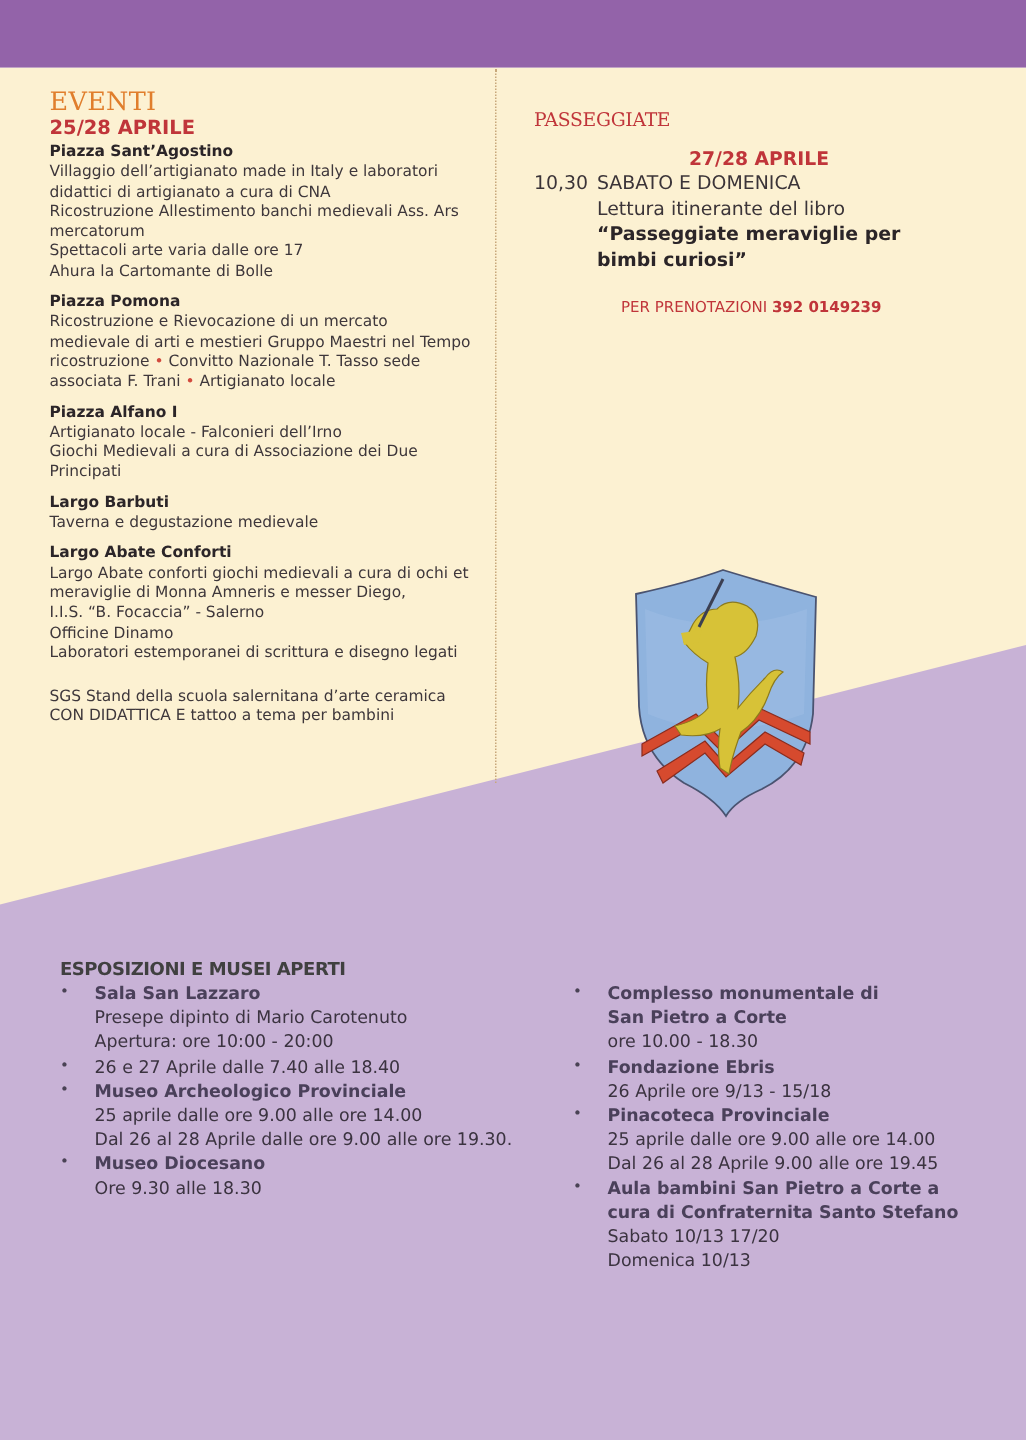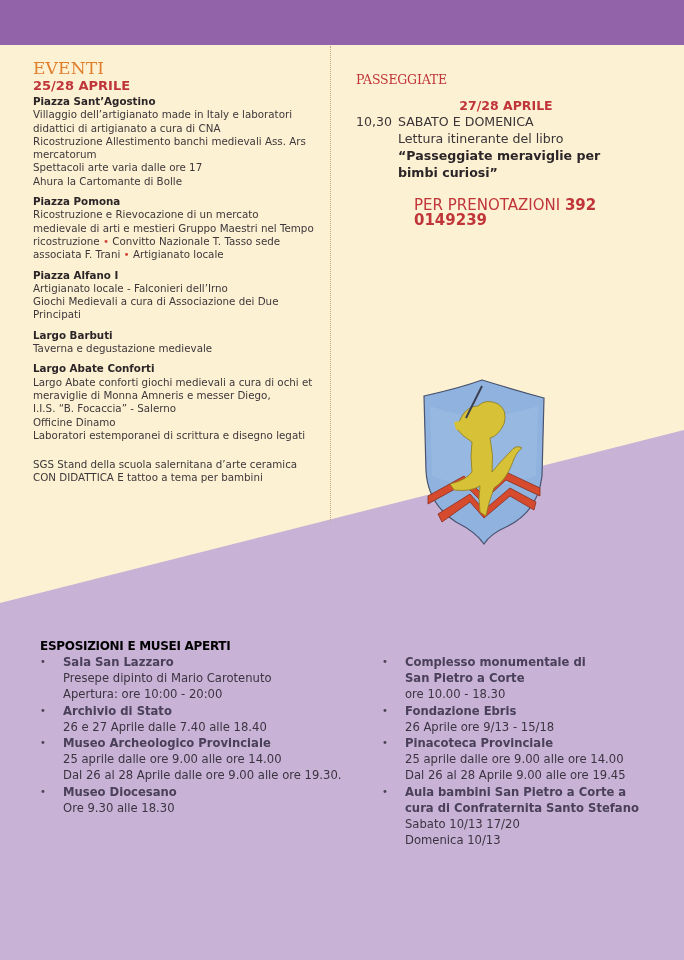--- a/index.html
+++ b/index.html
@@ -23,27 +23,27 @@
     .venue .line { font-weight: normal; color: #3e373b; }
     .venue .line .sep { color: #d24a3d; }
     .sgs { margin-top: 16px; color: #3e373b; }
 
     .passeggiate { position: absolute; left: 356px; top: 72px; width: 300px; }
     .passeggiate .section-title { font-family: "DejaVu Serif", serif; font-weight: normal; font-size: 12.5px; color: #c0353a; line-height: 15px; letter-spacing: -0.2px; }
     .passeggiate .date { margin-top: 11px; font-size: 12.5px; font-weight: bold; color: #c0353a; line-height: 15px; text-align: center; }
     .walk-row { display: flex; font-size: 12.6px; line-height: 17px; color: #3b3438; }
     .walk-row .time { width: 42px; flex: none; }
     .walk-row .detail .book { font-weight: bold; color: #2b2528; }
-    .booking { margin-top: 17px; margin-left: 58px; font-size: 15px; color: #c0353a; line-height: 15px; }
+    .booking { margin-top: 17px; margin-left: 58px; font-size: 10px; color: #c0353a; line-height: 15px; }
     .booking .phone { font-weight: bold; }
 
     .shield { position: absolute; left: 420px; top: 376px; width: 126px; height: 170px; }
 
     .musei { position: absolute; left: 40px; top: 638px; font-size: 11.6px; color: #3b3340; }
-    .musei .title { font-weight: bold; font-size: 12px; color: #000000; line-height: 16px; letter-spacing: -0.3px; }
+    .musei .title { font-weight: bold; font-size: 12px; color: #404040; line-height: 16px; letter-spacing: -0.3px; }
     .mlist { list-style: none; margin: 0; padding: 0; }
     .mitem { position: relative; padding-left: 23px; line-height: 16.2px; }
     .mitem .bullet { position: absolute; left: 0; top: 0; font-size: 10px; color: #4a4255; }
     .mitem .name { font-weight: bold; color: #4a405a; }
     .mitem .info { color: #3b3340; }
     .musei-right { position: absolute; left: 382px; top: 654px; font-size: 11.6px; }
   </style>
 </head>
 <body>
 
@@ -132,21 +132,20 @@
   <div class="title">ESPOSIZIONI E MUSEI APERTI</div>
   <ul class="mlist" id="musei-left">
       <li class="mitem">
         <span class="bullet">•</span>
         <div class="name">Sala San Lazzaro</div>
         <div class="info">Presepe dipinto di Mario Carotenuto</div>
         <div class="info">Apertura: ore 10:00 - 20:00</div>
       </li>
       <li class="mitem">
         <span class="bullet">•</span>
-        <div class="name">Archivio di Stato</div>
         <div class="info">26 e 27 Aprile dalle 7.40 alle 18.40</div>
       </li>
       <li class="mitem">
         <span class="bullet">•</span>
         <div class="name">Museo Archeologico Provinciale</div>
         <div class="info">25 aprile dalle ore 9.00 alle ore 14.00</div>
         <div class="info">Dal 26 al 28 Aprile dalle ore 9.00 alle ore 19.30.</div>
       </li>
       <li class="mitem">
         <span class="bullet">•</span>

